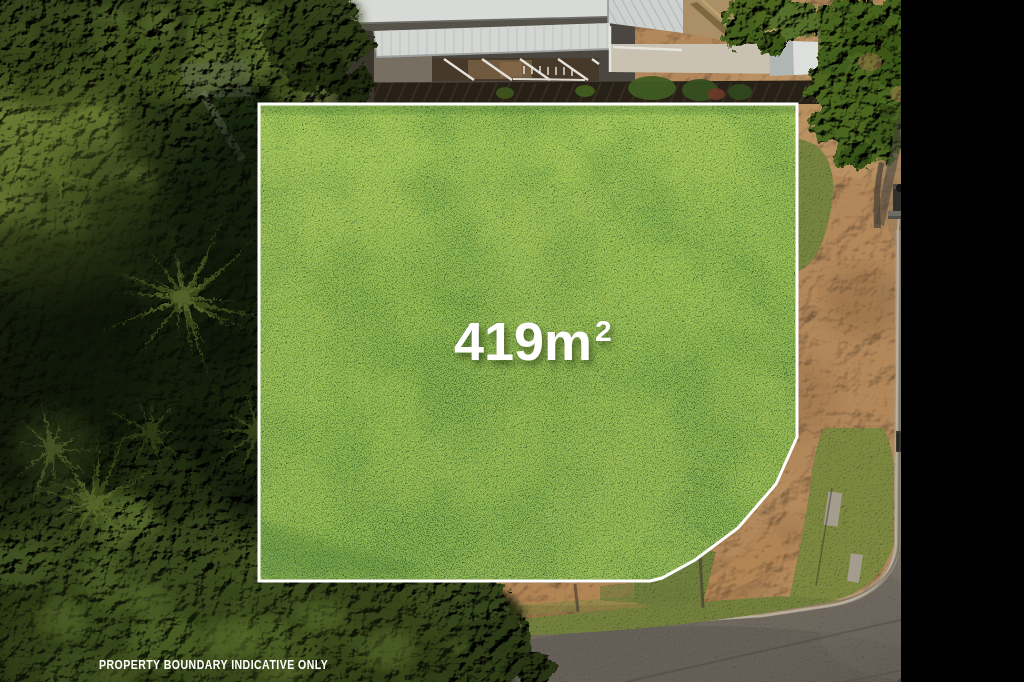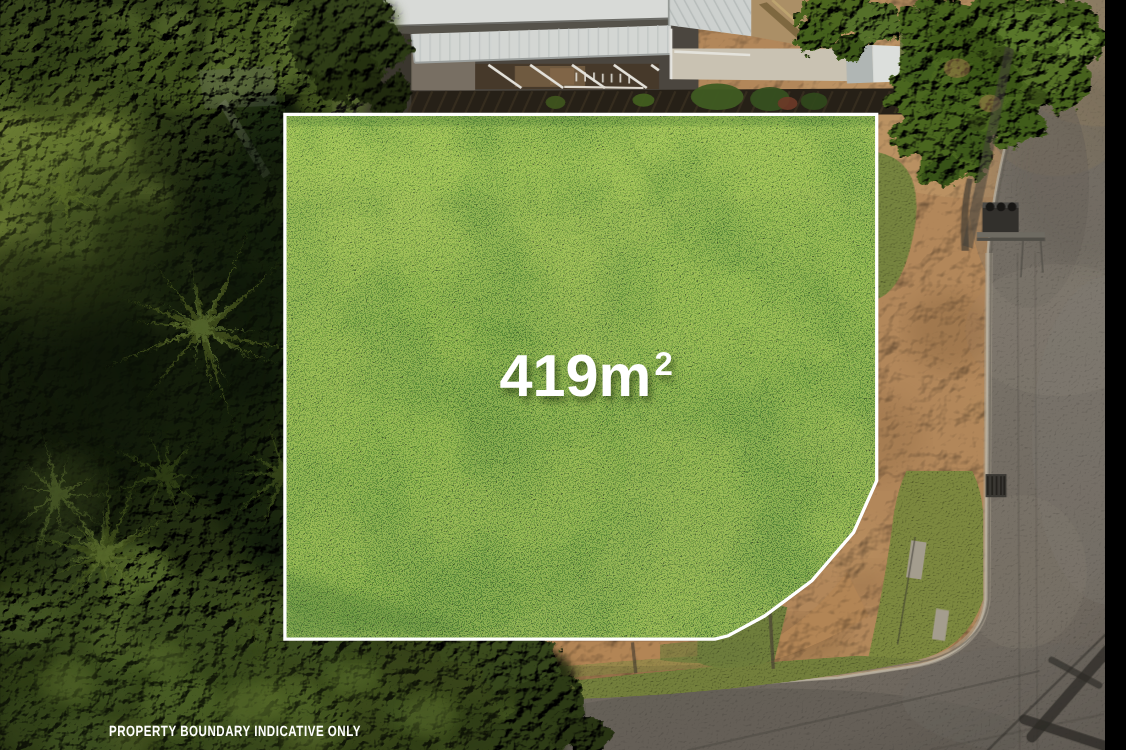--- a/index.html
+++ b/index.html
@@ -1,16 +1,16 @@
 <!DOCTYPE html>
 <html><head>
 <meta charset="utf-8">
 <style>
   html,body{margin:0;padding:0;background:#000;}
-  #stage{width:1004px;height:682px;position:relative;overflow:hidden;font-family:"Liberation Sans",sans-serif;}
+  #stage{width:901px;height:682px;position:relative;overflow:hidden;font-family:"Liberation Sans",sans-serif;}
 </style>
 </head>
 <body>
 <div id="stage">
 <svg width="1024" height="682" viewBox="0 0 1024 682">
 <defs>
   <filter id="fForest" x="0" y="0" width="100%" height="100%" color-interpolation-filters="sRGB">
     <feTurbulence type="fractalNoise" baseFrequency="0.09 0.09" numOctaves="5" seed="4" result="n"></feTurbulence>
     <feDiffuseLighting in="n" lighting-color="#ffffff" surfaceScale="5.5" diffuseConstant="1.72" result="light">
       <feDistantLight azimuth="235" elevation="38"></feDistantLight>

